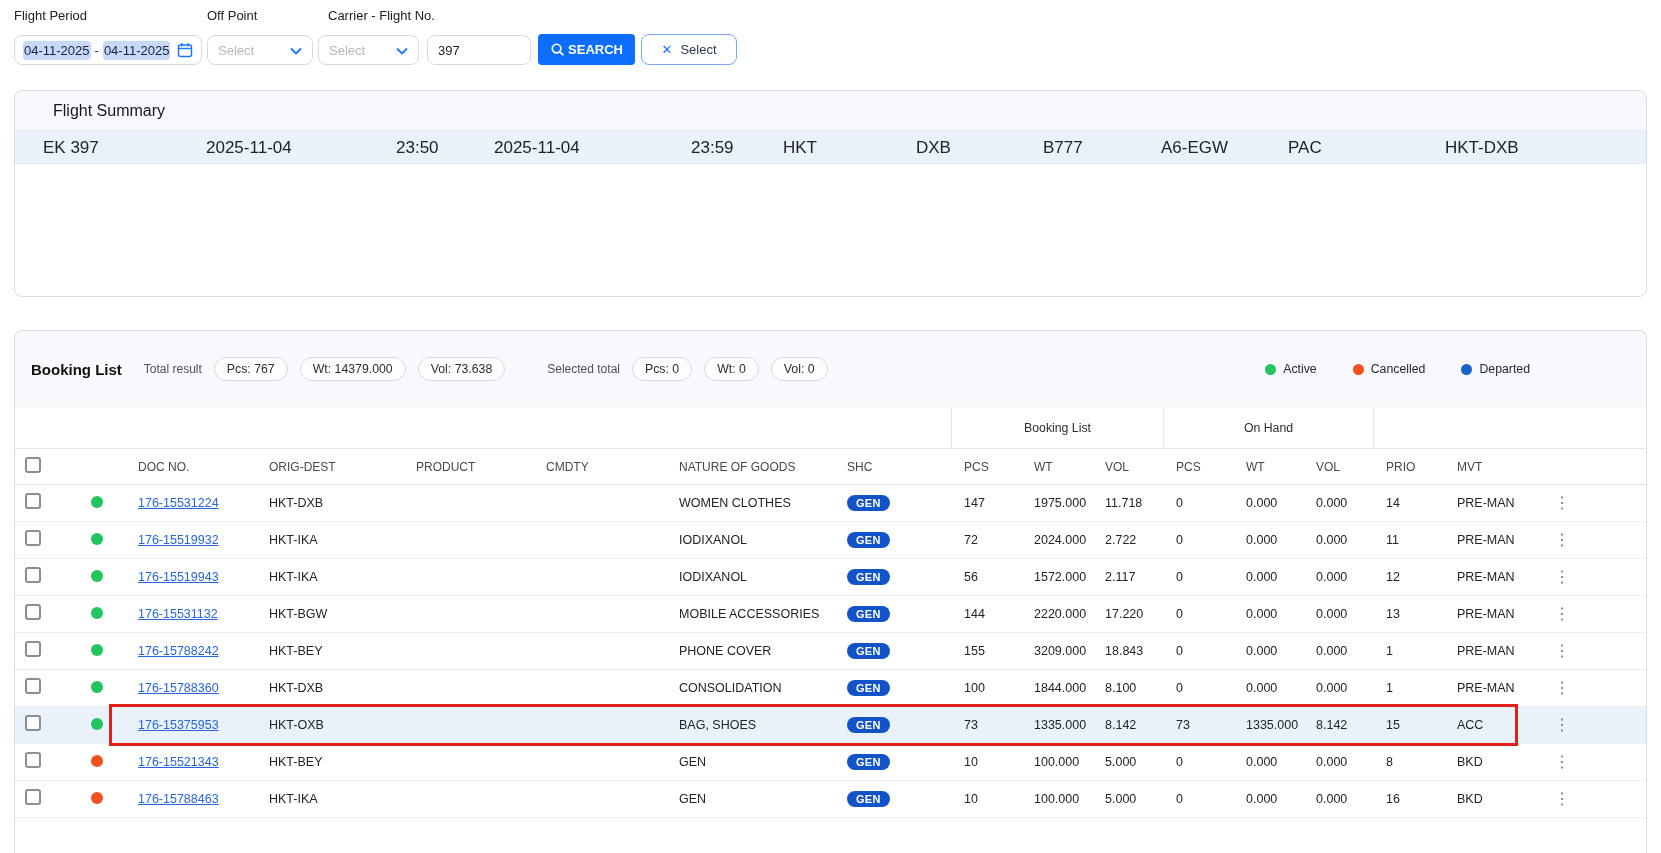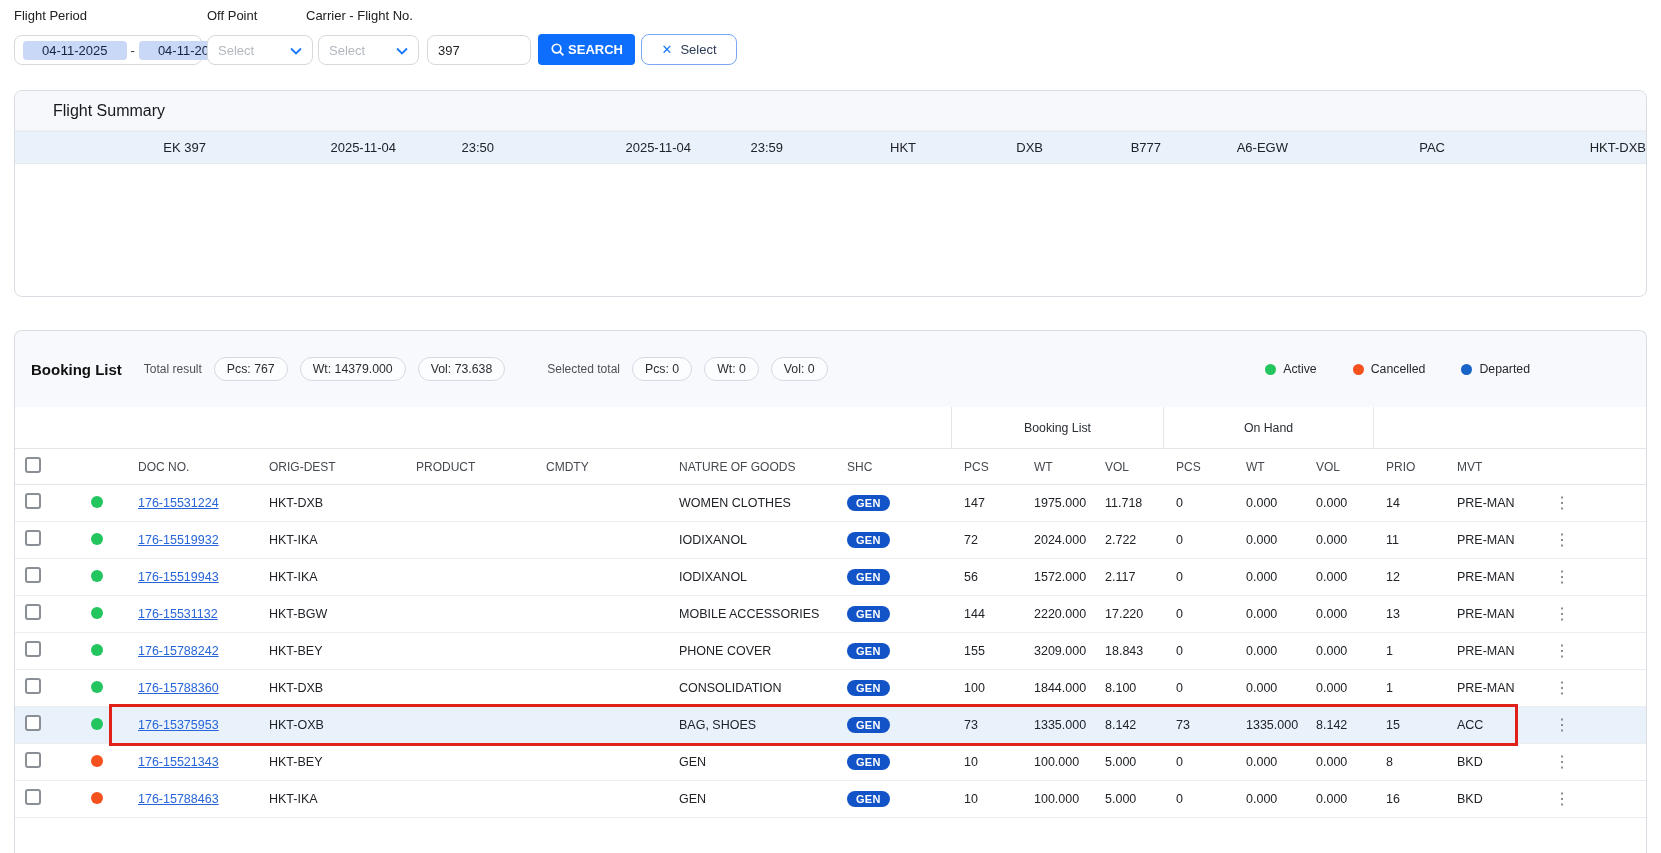--- a/index.html
+++ b/index.html
@@ -3,21 +3,21 @@
 <meta charset="utf-8">
 <style>
   * { box-sizing: border-box; margin: 0; padding: 0; }
   html,body { width:1661px; height:853px; overflow:hidden; background:#fff;
     font-family:"Liberation Sans", sans-serif; }
   .filters { position:relative; height:80px; }
   .flabel { position:absolute; top:8px; font-size:13px; color:#202124; }
   .ctrl { position:absolute; top:35px; height:30px; border:1px solid #d9d9d9;
     border-radius:8px; background:#fff; display:flex; align-items:center; }
   .date-range { left:14px; width:188px; padding:0 8px; gap:4px; }
-  .date-token { background:#c9d8f7; color:#16233f; font-size:13px; padding:2px 19px;
+  .date-token { background:#c9d8f7; color:#16233f; font-size:13px; padding:2px 1px;
     border-radius:4px; white-space:nowrap; }
   .date-sep { font-size:13px; color:#333; }
   .cal-icon { margin-left:auto; display:flex; }
   .select-box { padding:0 10px; justify-content:space-between; }
   .sel-off { left:207px; width:106px; }
   .sel-carrier { left:318px; width:101px; }
   .placeholder { color:#b3b8c0; font-size:13px; }
   .txt-input { left:427px; width:104px; padding:0 10px; font-size:13px; color:#1f1f1f;
     border:1px solid #d9d9d9; border-radius:8px; height:30px; position:absolute; top:35px; }
   .btn-search { position:absolute; left:538px; top:34px; width:97px; height:31px;
@@ -35,21 +35,21 @@
   .panel-head { height:40px; background:#f6f8fb; border-bottom:1px solid #eceff3;
     border-radius:8px 8px 0 0; display:flex; align-items:center; padding-left:16px; }
   .panel-title { font-size:16px; font-weight:normal; color:#16181c;padding-left:22px; }
 
   .fs-grid { display:grid; padding-left:28px; align-items:center;
     grid-template-columns:163px 190px 98px 197px 92px 133px 127px 118px 127px 157px 1fr; }
   .fs-head { height:46px; }
   .fs-head > div { font-size:12px; color:#45494f; }
   .fs-datarow { height:33px; background:#e9f2fb; border-top:1px solid #e8eaee;
     border-bottom:1px solid #e8eaee; }
-  .fs-datarow > div { font-size:13px; color:#202328;text-align:right; }
+  .fs-datarow > div { font-size:17px; color:#202328; }
 
   .panel-bk { margin-top:33px; height:660px; border-bottom:none; border-radius:8px 8px 0 0; }
   .bk-head { height:76px; background:#f7f9fc; border-radius:8px 8px 0 0;
     display:flex; align-items:center; padding:0 20px 0 16px; }
   .bk-title { font-size:15px; font-weight:bold; color:#111; }
   .muted-label { font-size:12px; color:#4c5159; margin-left:22px; }
   .chip { margin-left:12px; border:1px solid #d5dae2; border-radius:14px; background:#fcfdfe;
     padding:4px 12px; font-size:12.3px; color:#2a2e34; white-space:nowrap; }
   .sel-label { margin-left:42px; }
   .legend { margin-left:auto; margin-right:96px; display:flex; align-items:center; gap:16px; }
@@ -90,21 +90,21 @@
   .badge { display:inline-block; background:#1254c8; color:#fff; font-size:11px;
     font-weight:bold; padding:2px 9px; border-radius:10px; letter-spacing:.3px; }
   .kebab { color:#75797e; font-size:16px; line-height:1; cursor:pointer; padding:2px 6px; }
 </style>
 </head>
 <body>
 
 <div class="filters">
   <div class="flabel" style="left:14px">Flight Period</div>
   <div class="flabel" style="left:207px">Off Point</div>
-  <div class="flabel" style="left:306px">Carrier - Flight No.</div>
+  <div class="flabel" style="left:328px">Carrier - Flight No.</div>
 
   <div class="ctrl date-range">
     <span class="date-token">04-11-2025</span>
     <span class="date-sep">-</span>
     <span class="date-token">04-11-2025</span>
     <span class="cal-icon">
       <svg width="16" height="16" viewBox="0 0 16 16" fill="none" stroke="#1677ff" stroke-width="1.4">
         <rect x="1.5" y="3" width="13" height="11.5" rx="2"></rect>
         <line x1="5" y1="1" x2="5" y2="4.5"></line>
         <line x1="11" y1="1" x2="11" y2="4.5"></line>

